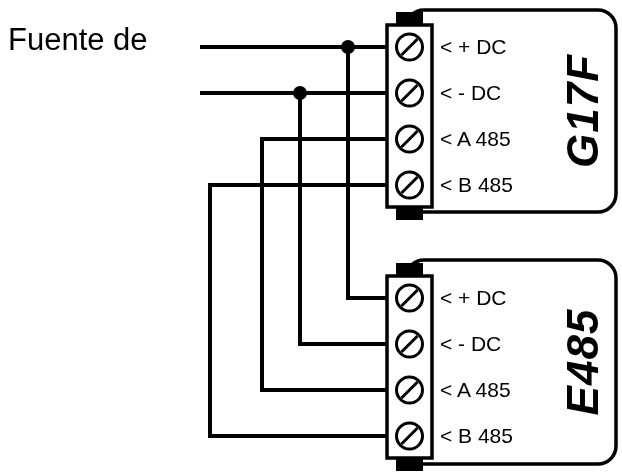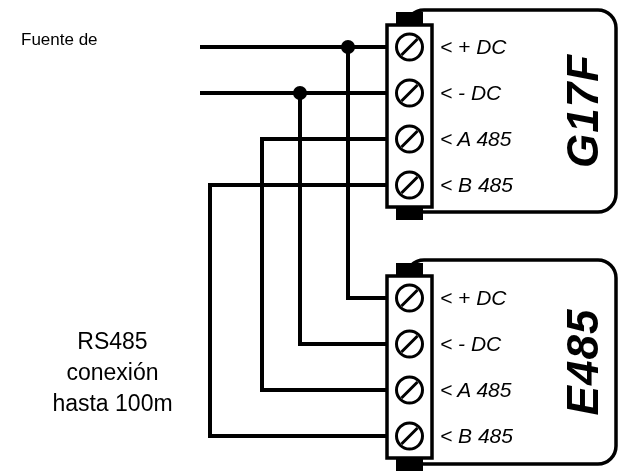--- a/index.html
+++ b/index.html
@@ -20,41 +20,40 @@
     position: absolute;
     left: 0;
     top: 0;
   }
   .txt {
     position: absolute;
     color: #000000;
     white-space: nowrap;
   }
   .power-label {
-    left: 21px;
+    left: 8px;
     top: 24px;
-    font-size: 17px;
+    font-size: 31px;
     line-height: 31px;
     font-weight: 400;
   }
   .rs485-label {
     left: 30px;
     top: 326px;
     width: 165px;
     font-size: 23px;
     line-height: 31px;
     text-align: center;
   }
   .terminal-label {
     left: 440px;
     height: 30px;
     line-height: 30px;
     font-size: 21px;
     font-weight: 400;
-    font-style: italic;
   }
   .t0-0 { top: 32px; }
   .t0-1 { top: 78px; }
   .t0-2 { top: 124px; }
   .t0-3 { top: 170px; }
   .t1-0 { top: 283px; }
   .t1-1 { top: 329px; }
   .t1-2 { top: 375px; }
   .t1-3 { top: 421px; }
   .device-name {
@@ -122,25 +121,20 @@
         <circle cx="409.5" cy="436" r="13"></circle>
         <path d="M401.5 306 L417.5 290 M401.5 352 L417.5 336 M401.5 398 L417.5 382 M401.5 444 L417.5 428"></path>
       </g>
     </g>
   </svg>
 
   <div class="txt power-label">
     <div>Fuente de</div>
   </div>
 
-  <div class="txt rs485-label">
-    <div>RS485</div>
-    <div>conexión</div>
-    <div>hasta 100m</div>
-  </div>
 
   <div class="txt terminal-label t0-0">&lt; + DC</div>
   <div class="txt terminal-label t0-1">&lt; - DC</div>
   <div class="txt terminal-label t0-2">&lt; A 485</div>
   <div class="txt terminal-label t0-3">&lt; B 485</div>
 
   <div class="txt terminal-label t1-0">&lt; + DC</div>
   <div class="txt terminal-label t1-1">&lt; - DC</div>
   <div class="txt terminal-label t1-2">&lt; A 485</div>
   <div class="txt terminal-label t1-3">&lt; B 485</div>

